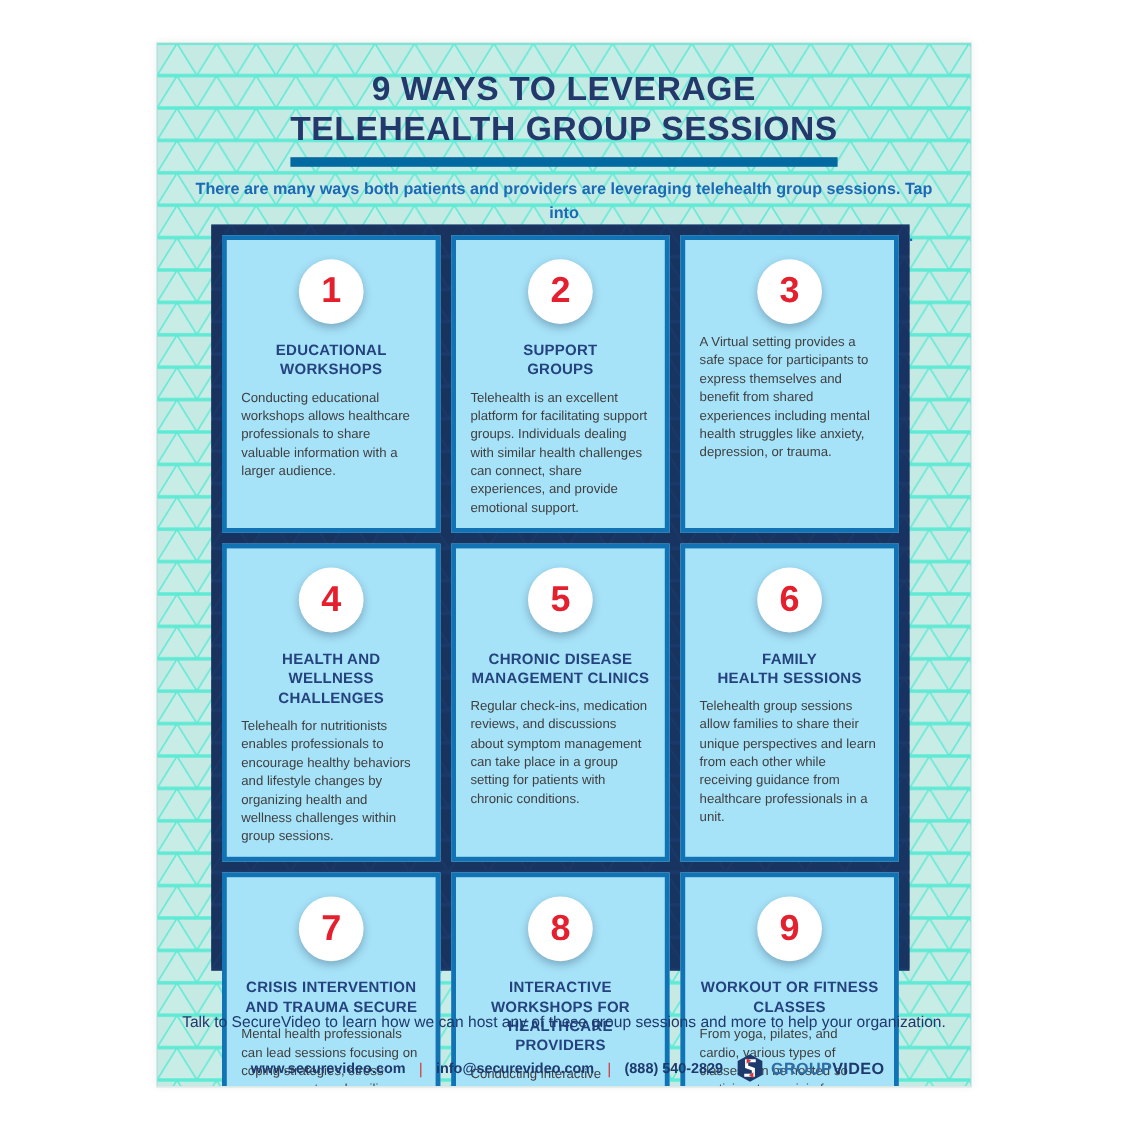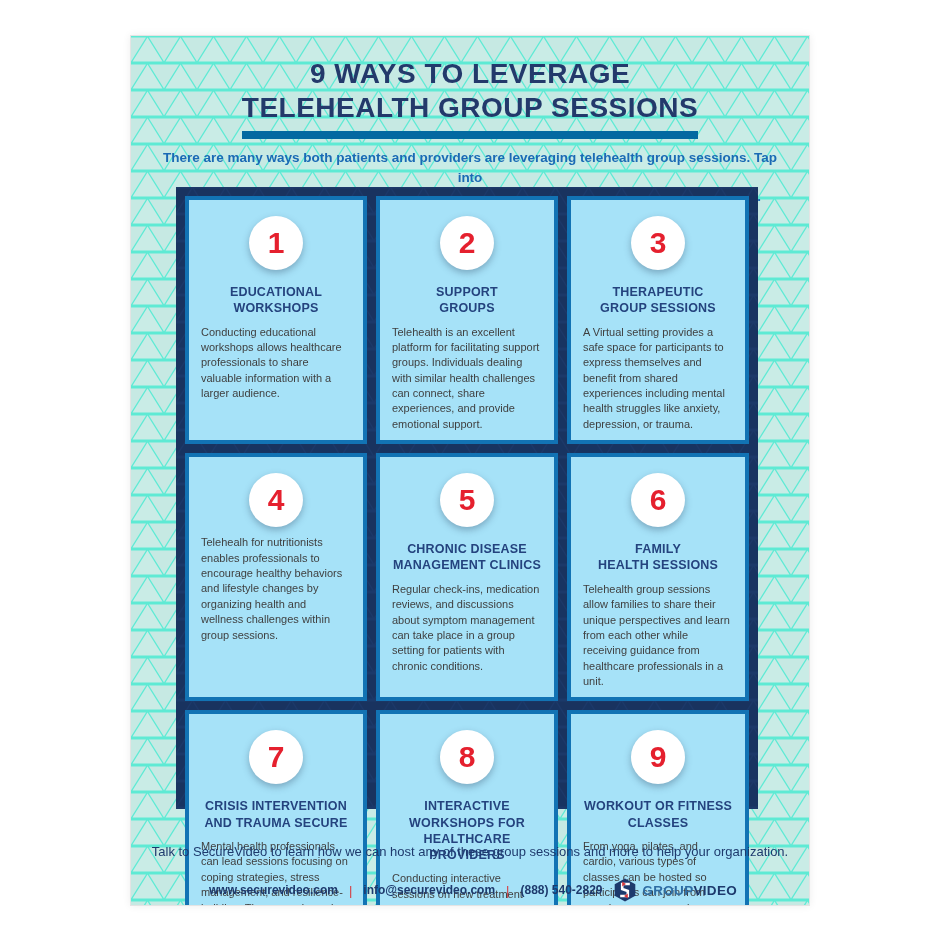--- a/index.html
+++ b/index.html
@@ -130,29 +130,29 @@
             </div>
           <div class="card-title">SUPPORT
 GROUPS</div>
           <div class="card-body">Telehealth is an excellent platform for facilitating support groups. Individuals dealing with similar health challenges can connect, share experiences, and provide emotional support.</div>
         </div>
 
         <div class="card">
           <div class="num-circle">
               <span class="num">3</span>
             </div>
-          <div class="card-title">THERAPEUTIC
-GROUP SESSIONS</div>
           <div class="card-body">A Virtual setting provides a safe space for participants to express themselves and benefit from shared experiences including mental health struggles like anxiety, depression, or trauma.</div>
         </div>
 
         <div class="card">
           <div class="num-circle">
               <span class="num">4</span>
             </div>
+          <div class="card-title">HEALTH AND WELLNESS
+CHALLENGES</div>
           <div class="card-body">Telehealh for nutritionists enables professionals to encourage healthy behaviors and lifestyle changes by organizing health and wellness challenges within group sessions.</div>
         </div>
 
         <div class="card">
           <div class="num-circle">
               <span class="num">5</span>
             </div>
           <div class="card-title">CHRONIC DISEASE
 MANAGEMENT CLINICS</div>
           <div class="card-body">Regular check-ins, medication reviews, and discussions about symptom management can take place in a group setting for patients with chronic conditions.</div>

